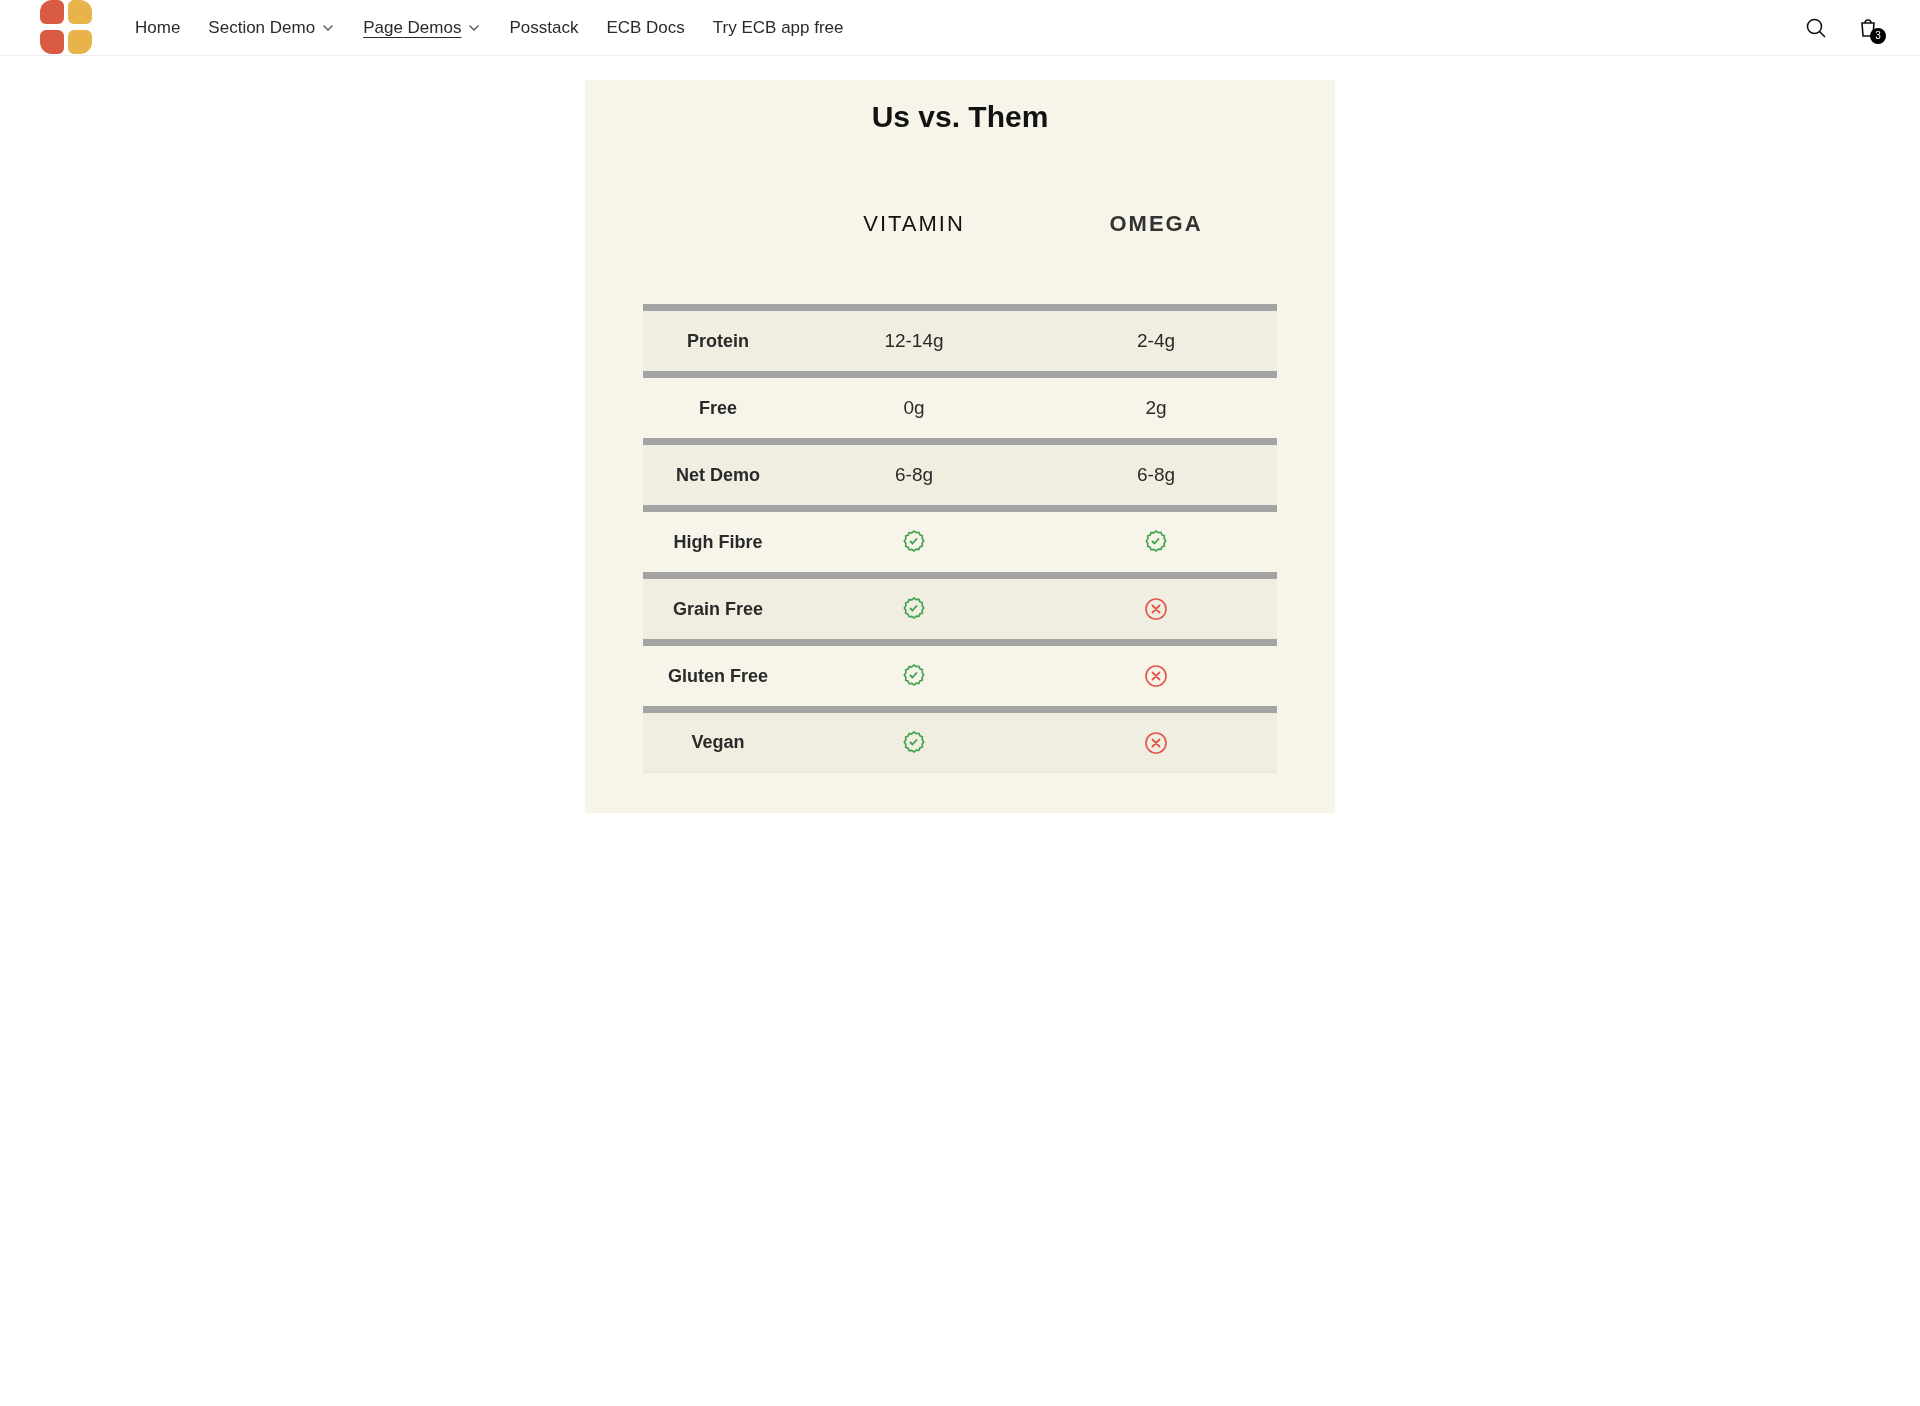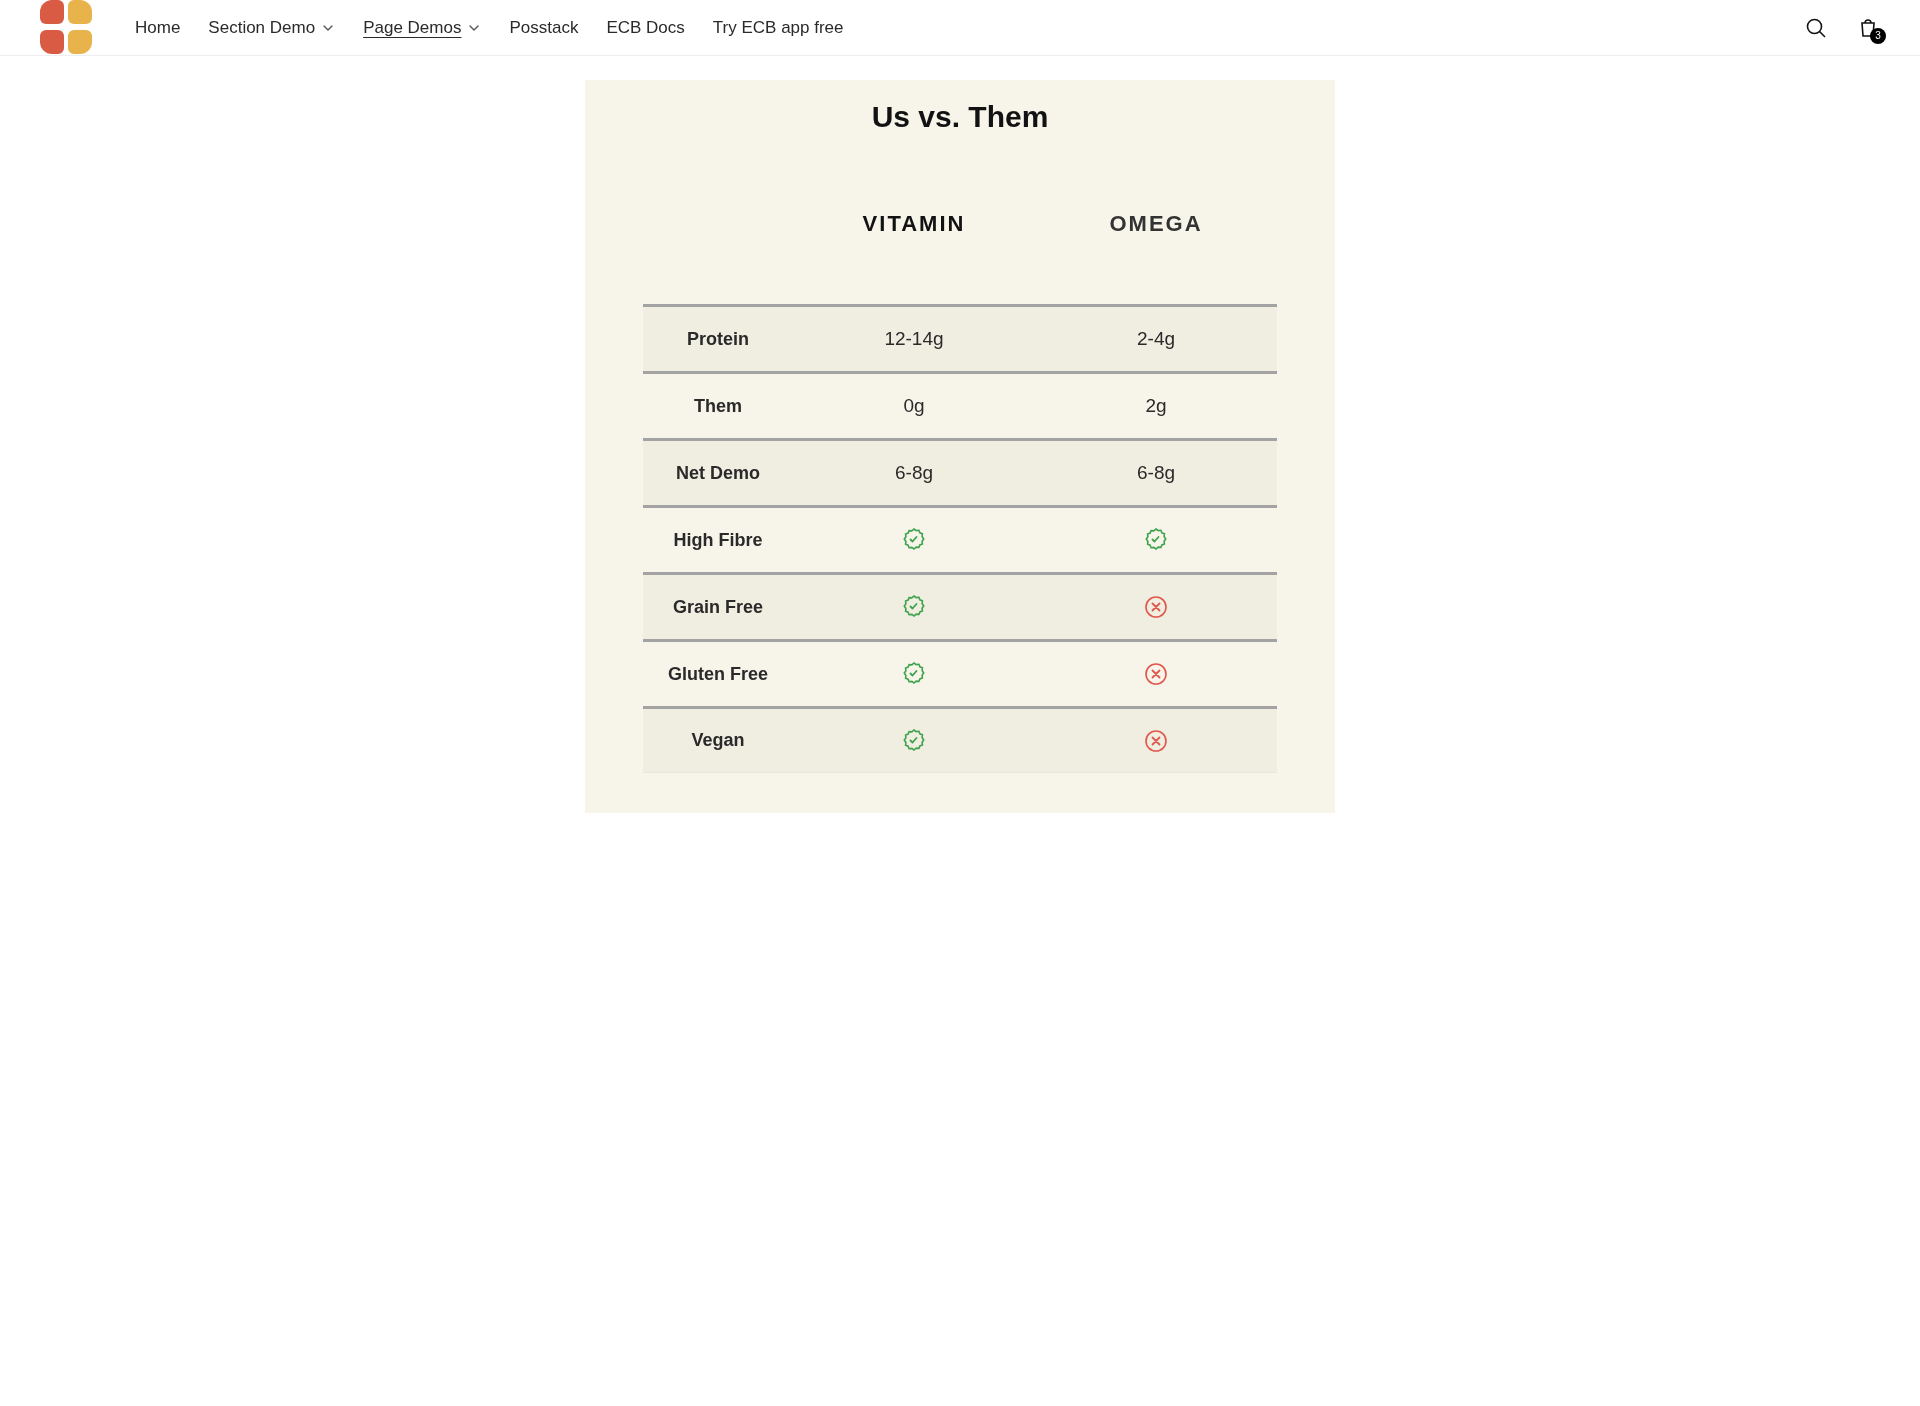--- a/index.html
+++ b/index.html
@@ -68,30 +68,30 @@
     grid-template-columns: 150px 1fr 1fr;
     margin: 0 28px 30px;
     align-items: center;
     min-height: 100px;
   }
   .brand-label {
     text-align: center;
     font-size: 22px;
     letter-spacing: 2px;
   }
-  .brand-vitamin { font-weight: 700; }
+  .brand-vitamin { font-weight: 400; }
   .brand-omega { font-weight: 700; color:#333; }
   
   .rows { margin: 0 28px; }
   .row {
     display: grid;
     grid-template-columns: 150px 1fr 1fr;
     align-items: center;
     min-height: 67px;
-    border-top: 3px solid #a3a3a3;
+    border-top: 7px solid #a3a3a3;
   }
   .row:nth-child(odd) { background: #f0ede1; }
   .row:last-child { border-bottom: 1px solid #e8e6dc; }
   .row-label {
     font-weight: 700;
     font-size: 18px;
     text-align: center;
     color: #2a2a2a;
   }
   .cell {
@@ -180,21 +180,21 @@
       <div class="brand-label brand-omega">OMEGA</div>
     </div>
 
     <div class="rows" id="rows">
         <div class="row">
           <div class="row-label">Protein</div>
           <div class="cell">12-14g</div>
           <div class="cell">2-4g</div>
         </div>
         <div class="row">
-          <div class="row-label">Them</div>
+          <div class="row-label">Free</div>
           <div class="cell">0g</div>
           <div class="cell">2g</div>
         </div>
         <div class="row">
           <div class="row-label">Net Demo</div>
           <div class="cell">6-8g</div>
           <div class="cell">6-8g</div>
         </div>
         <div class="row">
           <div class="row-label">High Fibre</div>

